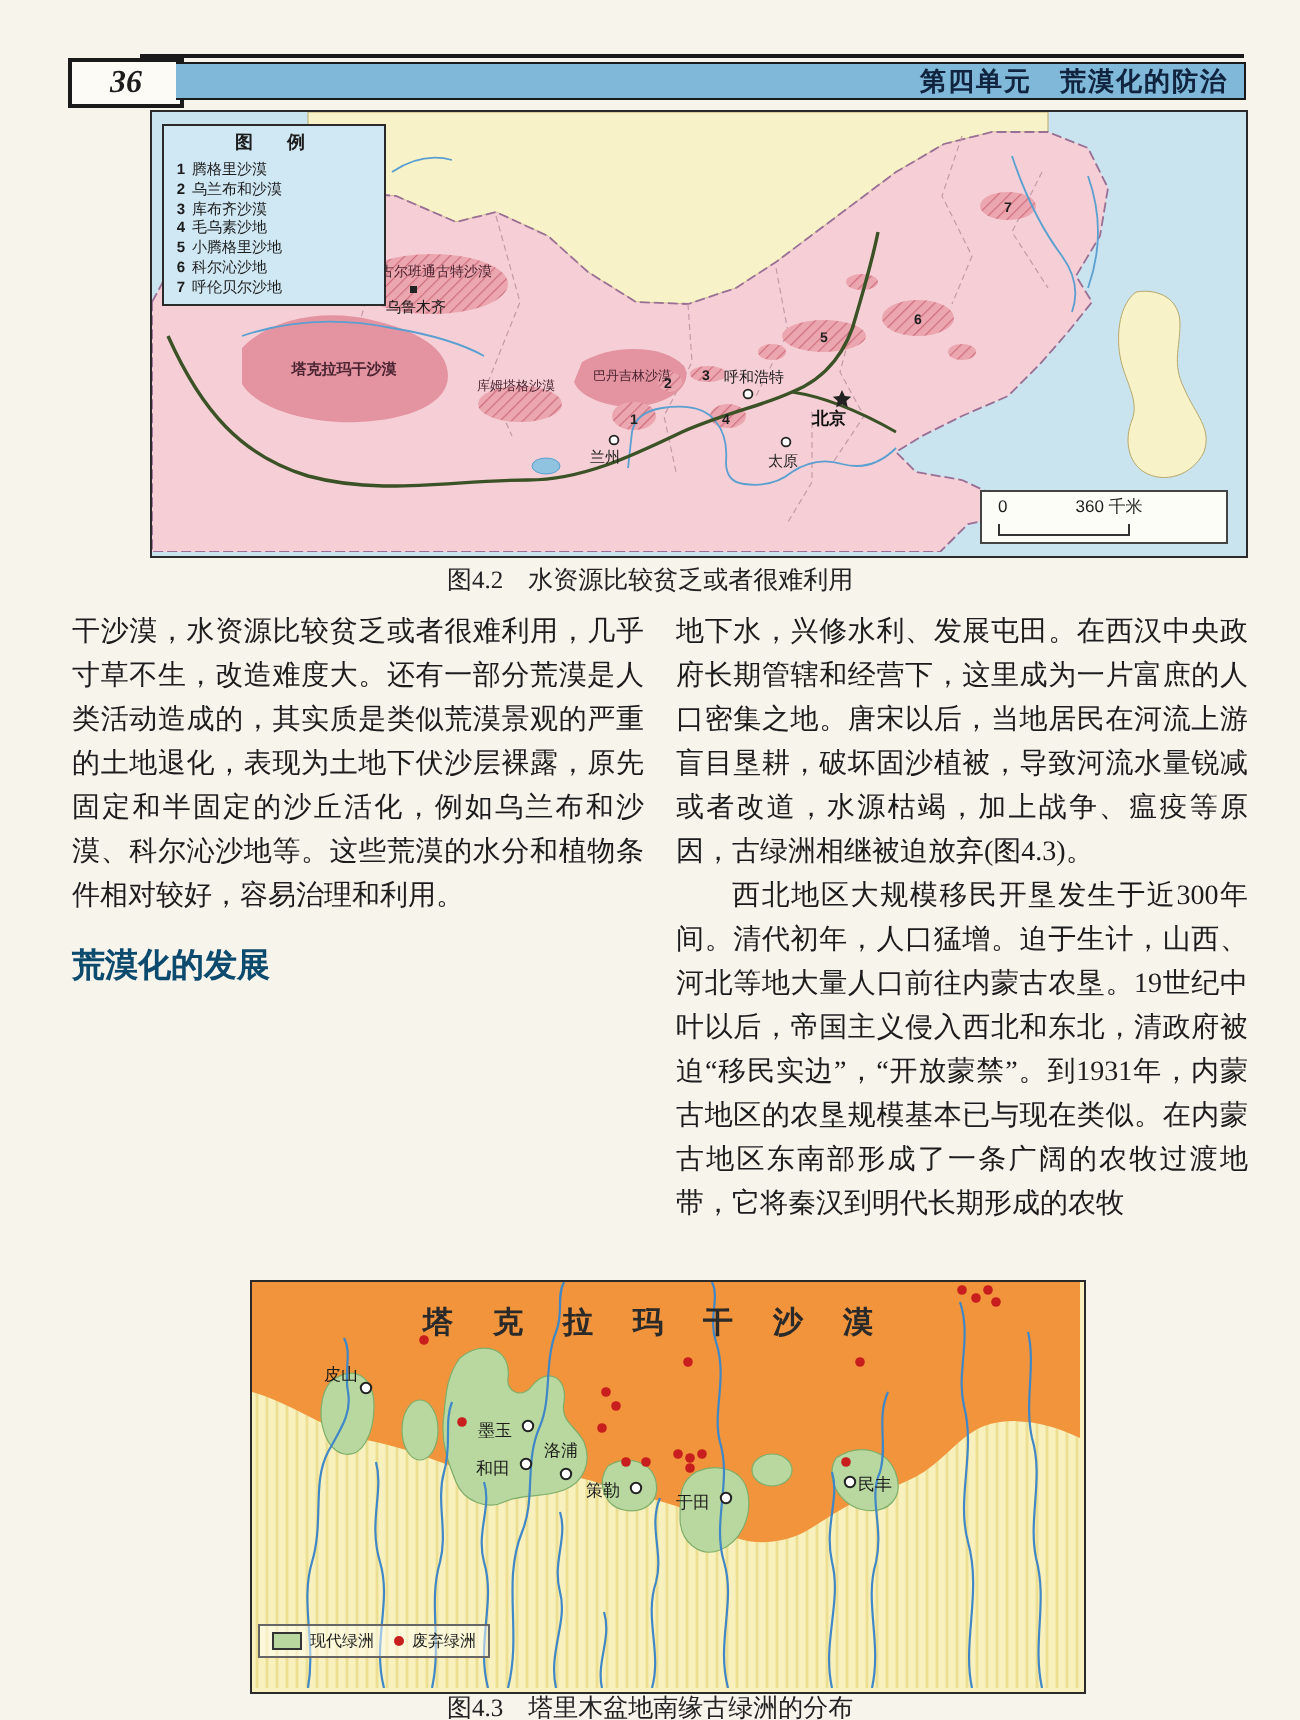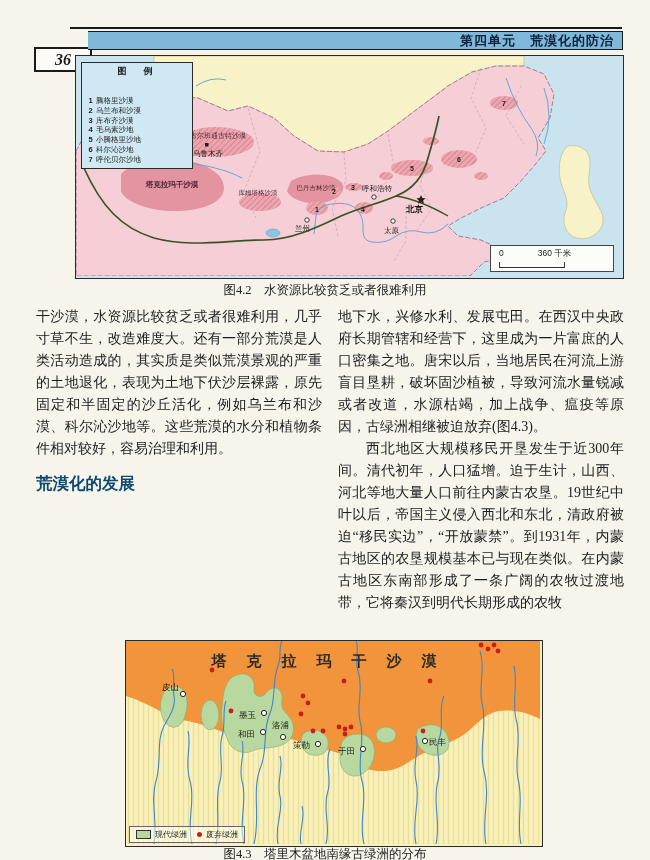--- a/index.html
+++ b/index.html
@@ -2,46 +2,46 @@
 <html><head>
 <meta charset="utf-8">
 <style>
   html,body{margin:0;padding:0;background:#e8e4da;}
   .page{position:relative;width:650px;height:860px;background:#f7f4ec;overflow:hidden;
         font-family:"Liberation Serif","DejaVu Serif",serif;color:#1c1c1c;}
   
   .header{position:absolute;left:0;top:26px;width:650px;height:26px;}
   .header .topline{position:absolute;left:70px;top:1px;width:552px;height:2px;background:#1a1a1a;}
   .pagenum-box{position:absolute;left:34px;top:3px;width:54px;height:21px;background:#fcfbf6;
-               border:2px solid #1a1a1a;display:flex;align-items:center;justify-content:center;margin-top:18px;}
+               border:2px solid #1a1a1a;display:flex;align-items:center;justify-content:center;}
   .pagenum-box span{font-style:italic;font-weight:bold;font-size:16px;}
   .unit-bar{position:absolute;left:88px;top:5px;width:534px;height:17px;background:#7fb8d8;
             border-top:1.5px solid #1a1a1a;border-bottom:1.5px solid #1a1a1a;border-right:1.5px solid #1a1a1a;
             display:flex;align-items:center;justify-content:flex-end;}
   .unit-bar span{font-family:"Liberation Sans","DejaVu Sans",sans-serif;font-weight:bold;
                  font-size:13px;color:#10233f;padding-right:8px;letter-spacing:1px;}
   
   .mapbox{position:absolute;border:1px solid #2a2a2a;background:#c9e4ef;}
   .map42{left:75px;top:55px;width:547px;height:222px;}
   .map43{left:125px;top:640px;width:416px;height:205px;background:#f8f1bd;}
   svg{display:block;font-family:"Liberation Sans","DejaVu Sans",sans-serif;}
   
   .legend42{position:absolute;left:5px;top:6px;width:104px;background:#cfe8f3;
             border:1px solid #2a2a2a;padding:2px 3px 3px 3px;font-family:"Liberation Sans","DejaVu Sans",sans-serif;}
-  .legend42 .lg-title{text-align:center;font-weight:bold;font-size:9px;letter-spacing:4px;margin-bottom:18px;}
+  .legend42 .lg-title{text-align:center;font-weight:bold;font-size:9px;letter-spacing:4px;margin-bottom:2px;}
   .legend42 .lg-row{display:flex;font-size:7.5px;line-height:9.8px;}
   .legend42 .lg-num{width:11px;text-align:center;flex:none;font-weight:bold;}
   
   .scale42{position:absolute;right:9px;bottom:6px;width:122px;height:25px;background:#fdfdf8;
            border:1px solid #444;font-family:"Liberation Sans","DejaVu Sans",sans-serif;}
   .scale42 .sc-row{display:flex;font-size:8.5px;padding:2px 0 0 8px;gap:34px;}
   .scale42 .sc-bar{margin:2px 0 0 8px;width:64px;height:5px;
                    border-left:1px solid #333;border-right:1px solid #333;border-bottom:1px solid #333;}
   
-  .legend43{position:absolute;left:3px;bottom:3px;display:flex;align-items:center;gap:4px;
+  .legend43{position:absolute;left:3px;bottom:17px;display:flex;align-items:center;gap:4px;
             border:1px solid #666;background:rgba(255,255,250,.5);padding:2px 6px;
             font-family:Liberation Serif, serif;font-size:8px;}
   .legend43 .sw{width:13px;height:7px;background:#b9d8a0;border:1px solid #333;}
   .legend43 .dot{width:5px;height:5px;border-radius:50%;background:#c81e1e;margin-left:6px;}
   
   .caption{position:absolute;left:0;width:650px;text-align:center;font-size:12.5px;color:#222;}
   .cap42{top:282px;}
   .cap43{top:846px;}
   
   .columns{position:absolute;left:36px;top:306px;width:588px;display:flex;gap:16px;}

